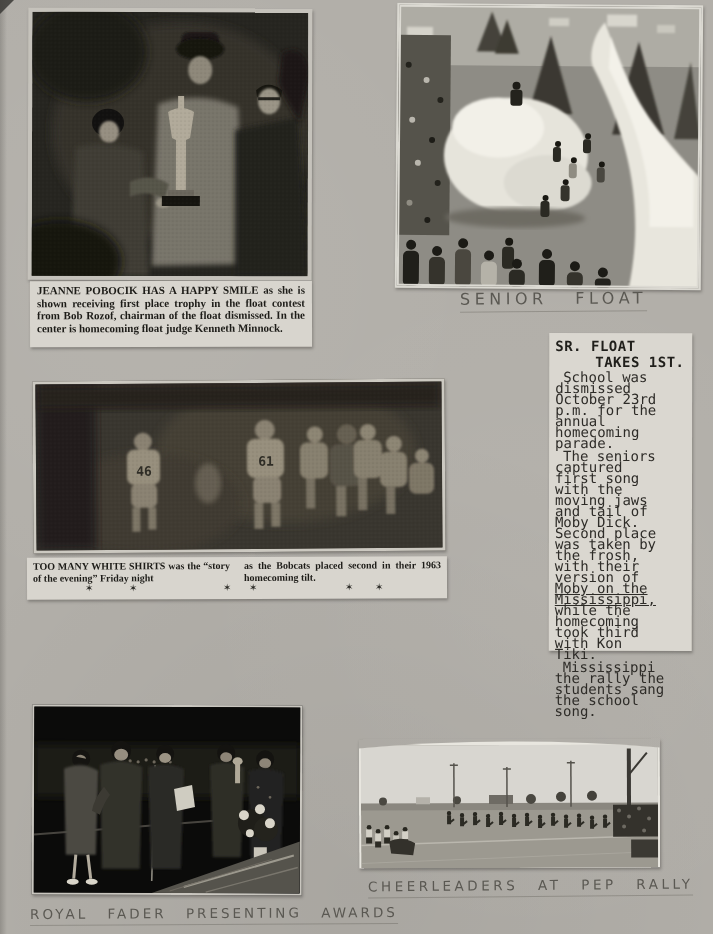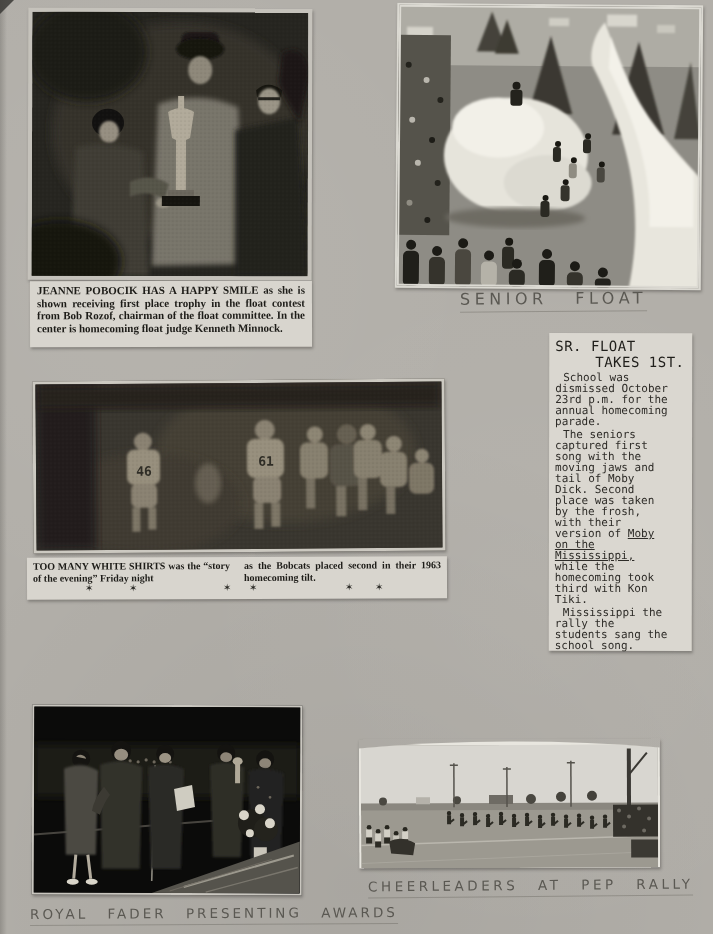--- a/index.html
+++ b/index.html
@@ -55,27 +55,27 @@
   #caption-senior{left:460px;top:289px;font-size:16px;letter-spacing:4.5px;word-spacing:18px;transform:rotate(-0.4deg);}
   #caption-awards{left:30px;top:905px;font-size:13.5px;letter-spacing:3px;word-spacing:12px;transform:rotate(-0.3deg);}
   #caption-pep{left:368px;top:877px;font-size:13.5px;letter-spacing:3.5px;word-spacing:12px;transform:rotate(-0.5deg);}
 
   #strip-article{
     left:549px;top:333px;width:143px;height:318px;
     background:#dad7d0;padding:5px 5px 4px 6px;transform:rotate(0.1deg);
   }
   .type-head{
     margin:0;font-family:"DejaVu Sans Mono", monospace;
-    font-weight:normal;font-size:14px;line-height:16px;
+    font-weight:bold;font-size:14px;line-height:16px;
     color:#201f1b;letter-spacing:0.5px;white-space:nowrap;
   }
   .type-head.indent{margin-left:40px;}
   .type-body{
     margin:2px 16px 0 0;font-family:"DejaVu Sans Mono", monospace;
-    font-size:11px;line-height:11px;color:#2e2c28;
+    font-size:14px;line-height:11px;color:#2e2c28;
     text-indent:8px;
   }
   .type-body .ul{text-decoration:underline;}
 
   #photo-football{
     left:33px;top:380px;width:412px;height:172px;
     border:3px solid #ccc9c1;background:#39362f;transform:rotate(-0.4deg);
   }
   #strip-football-caption{
     left:27px;top:557px;width:420px;height:42px;
@@ -155,21 +155,21 @@
         <rect x="136" y="178" width="26" height="7" fill="#6b675d"></rect>
         <rect x="130" y="184" width="38" height="10" fill="#15140f"></rect>
       </g>
       <path d="M250,40 Q273,30 278,60 L268,110 Q253,90 246,70 Z" fill="#1a1914" filter="url(#b2)"></path>
       <ellipse cx="28" cy="250" rx="62" ry="42" fill="#14130f" filter="url(#b4)"></ellipse>
       <rect width="276" height="264" fill="url(#grain)"></rect>
     </svg>
   </div>
 
   <div id="strip-trophy-caption" class="strip shadow">
-    <p class="serif-caption"><span>JEANNE POBOCIK HAS A HAPPY SMILE</span><span> as she is shown receiving first place trophy in the float contest from Bob Rozof, chairman of the float committee.  In the center is homecoming float judge Kenneth Minnock.</span></p>
+    <p class="serif-caption"><span>JEANNE POBOCIK HAS A HAPPY SMILE</span><span> as she is shown receiving first place trophy in the float contest from Bob Rozof, chairman of the float dismissed.  In the center is homecoming float judge Kenneth Minnock.</span></p>
   </div>
 
   <div id="photo-senior" class="photo shadow">
     <svg viewBox="0 0 302 281" preserveAspectRatio="none">
       <rect width="302" height="281" fill="#8e8c85"></rect>
       <rect width="302" height="60" fill="#aeaca4"></rect>
       <g filter="url(#b1)">
         <rect x="8" y="22" width="26" height="11" fill="#d5d3ca"></rect>
         <rect x="150" y="12" width="20" height="8" fill="#cfcdc4"></rect>
         <rect x="208" y="8" width="30" height="12" fill="#d8d6cd"></rect>

